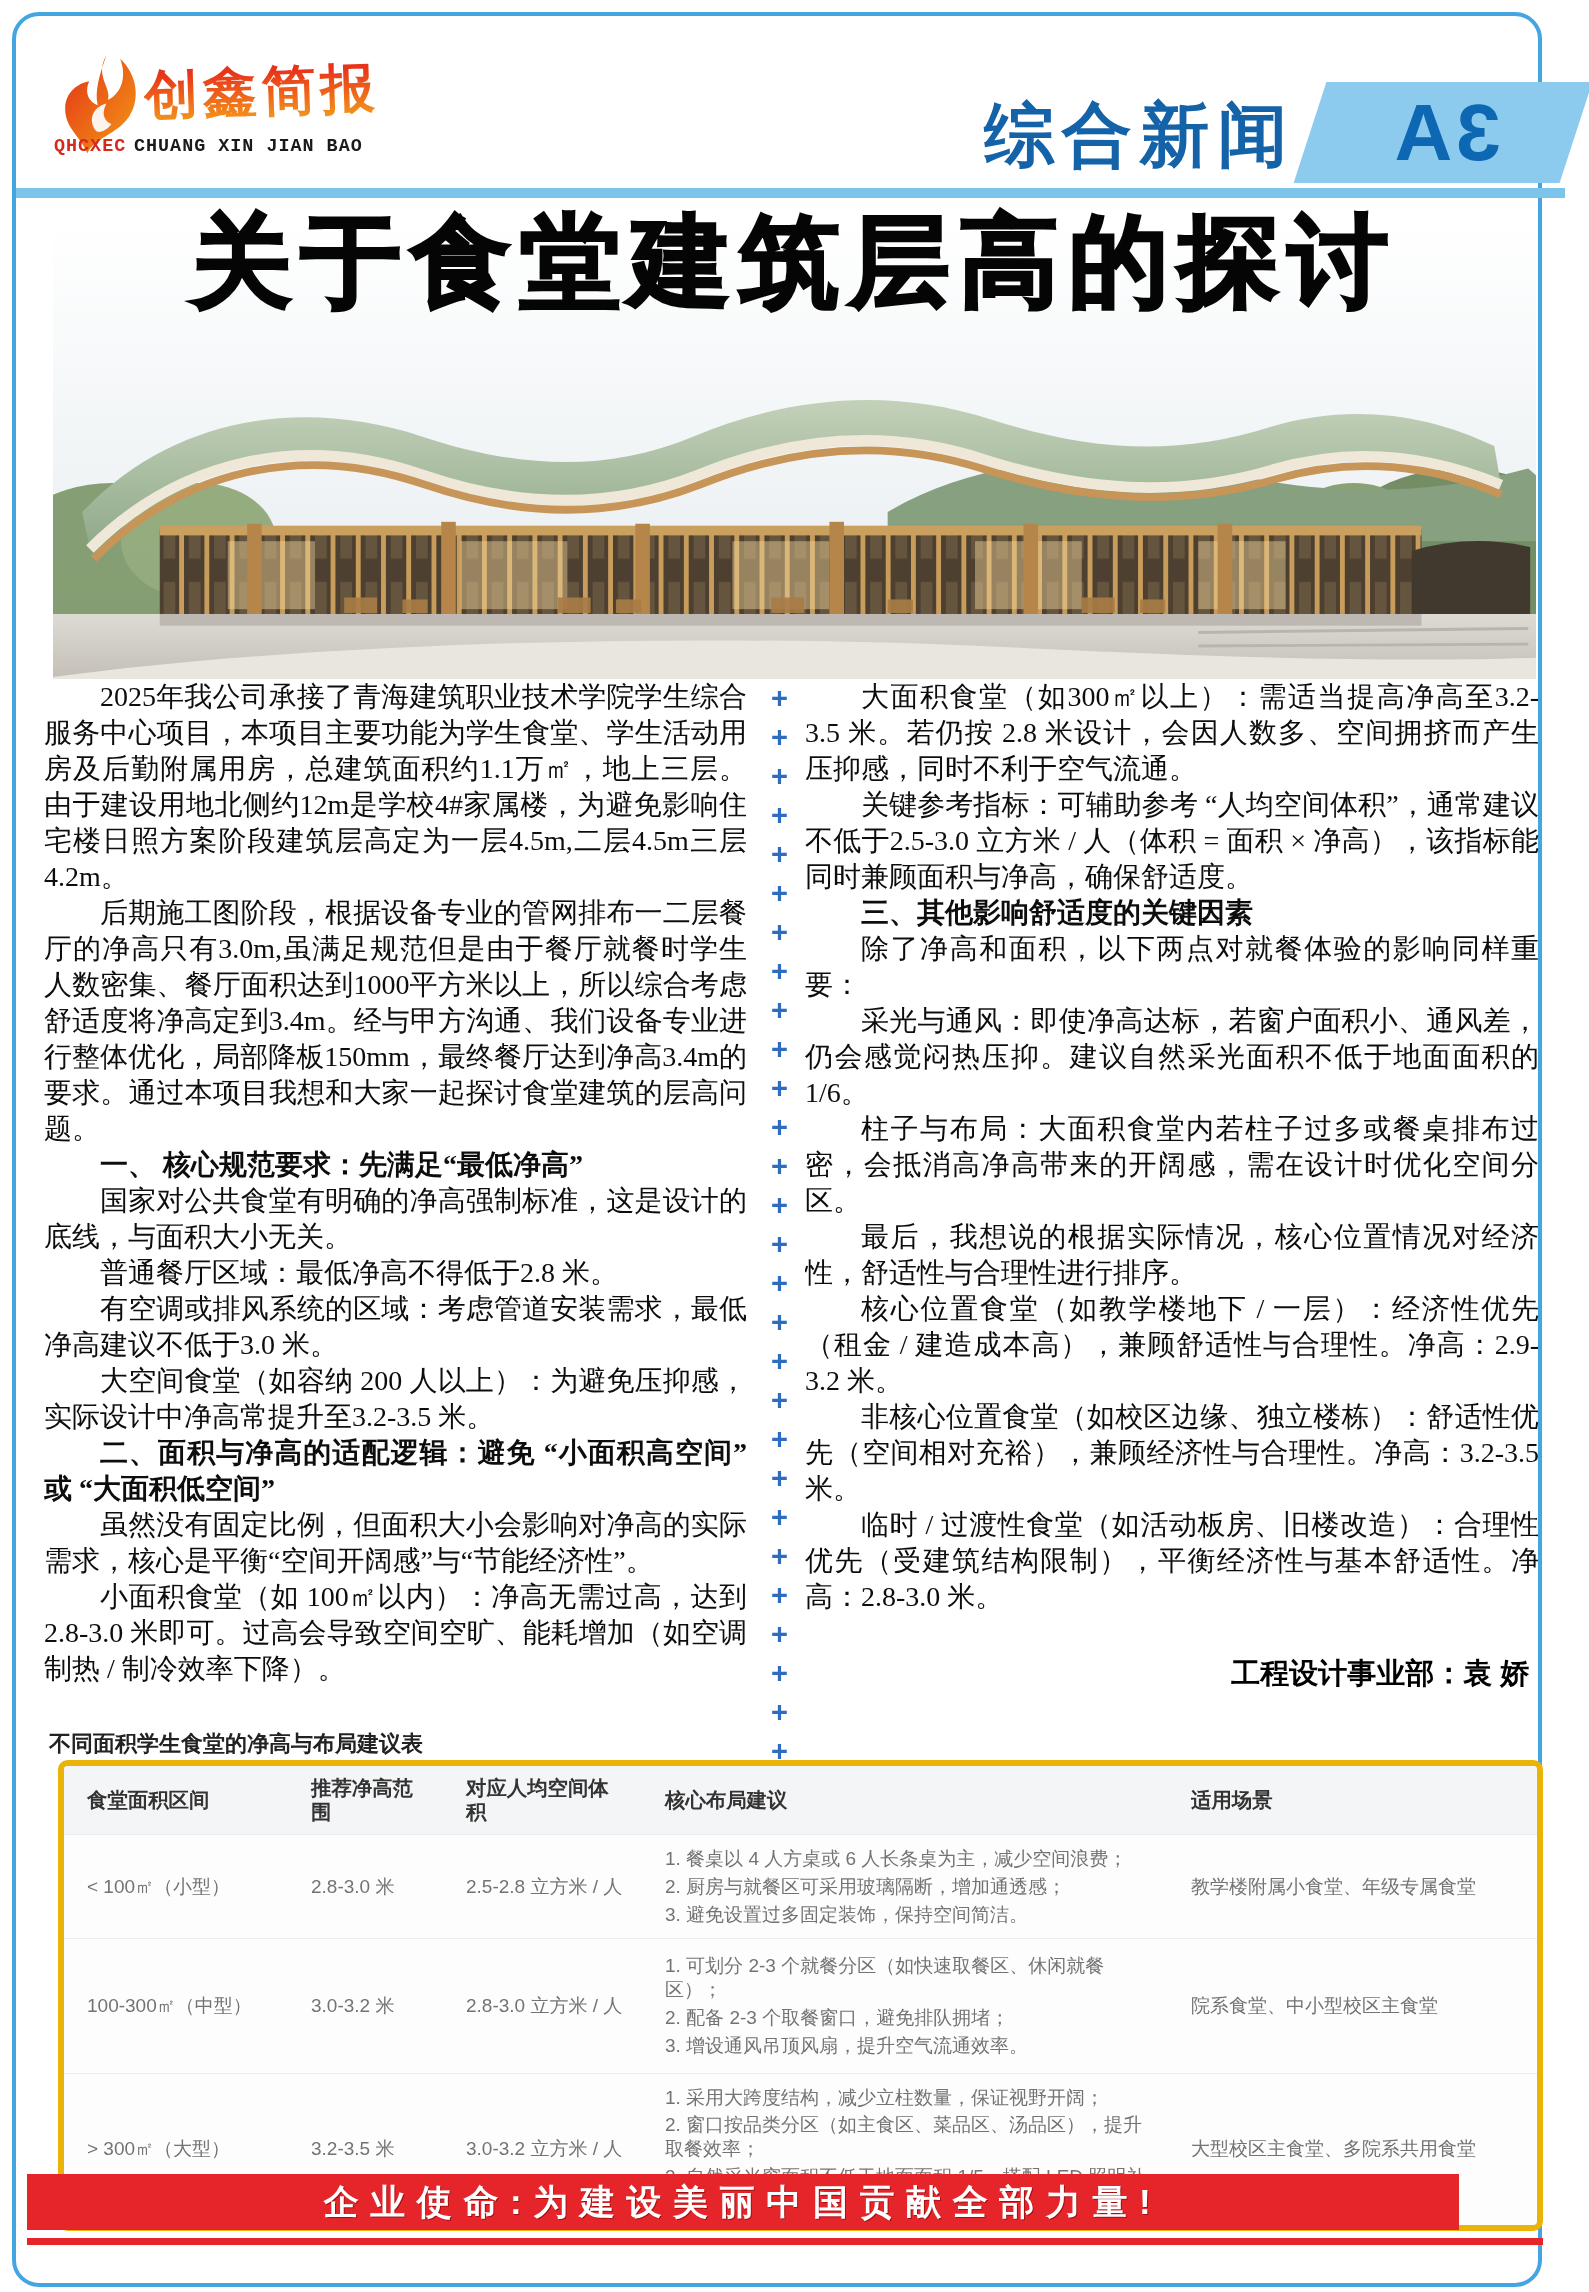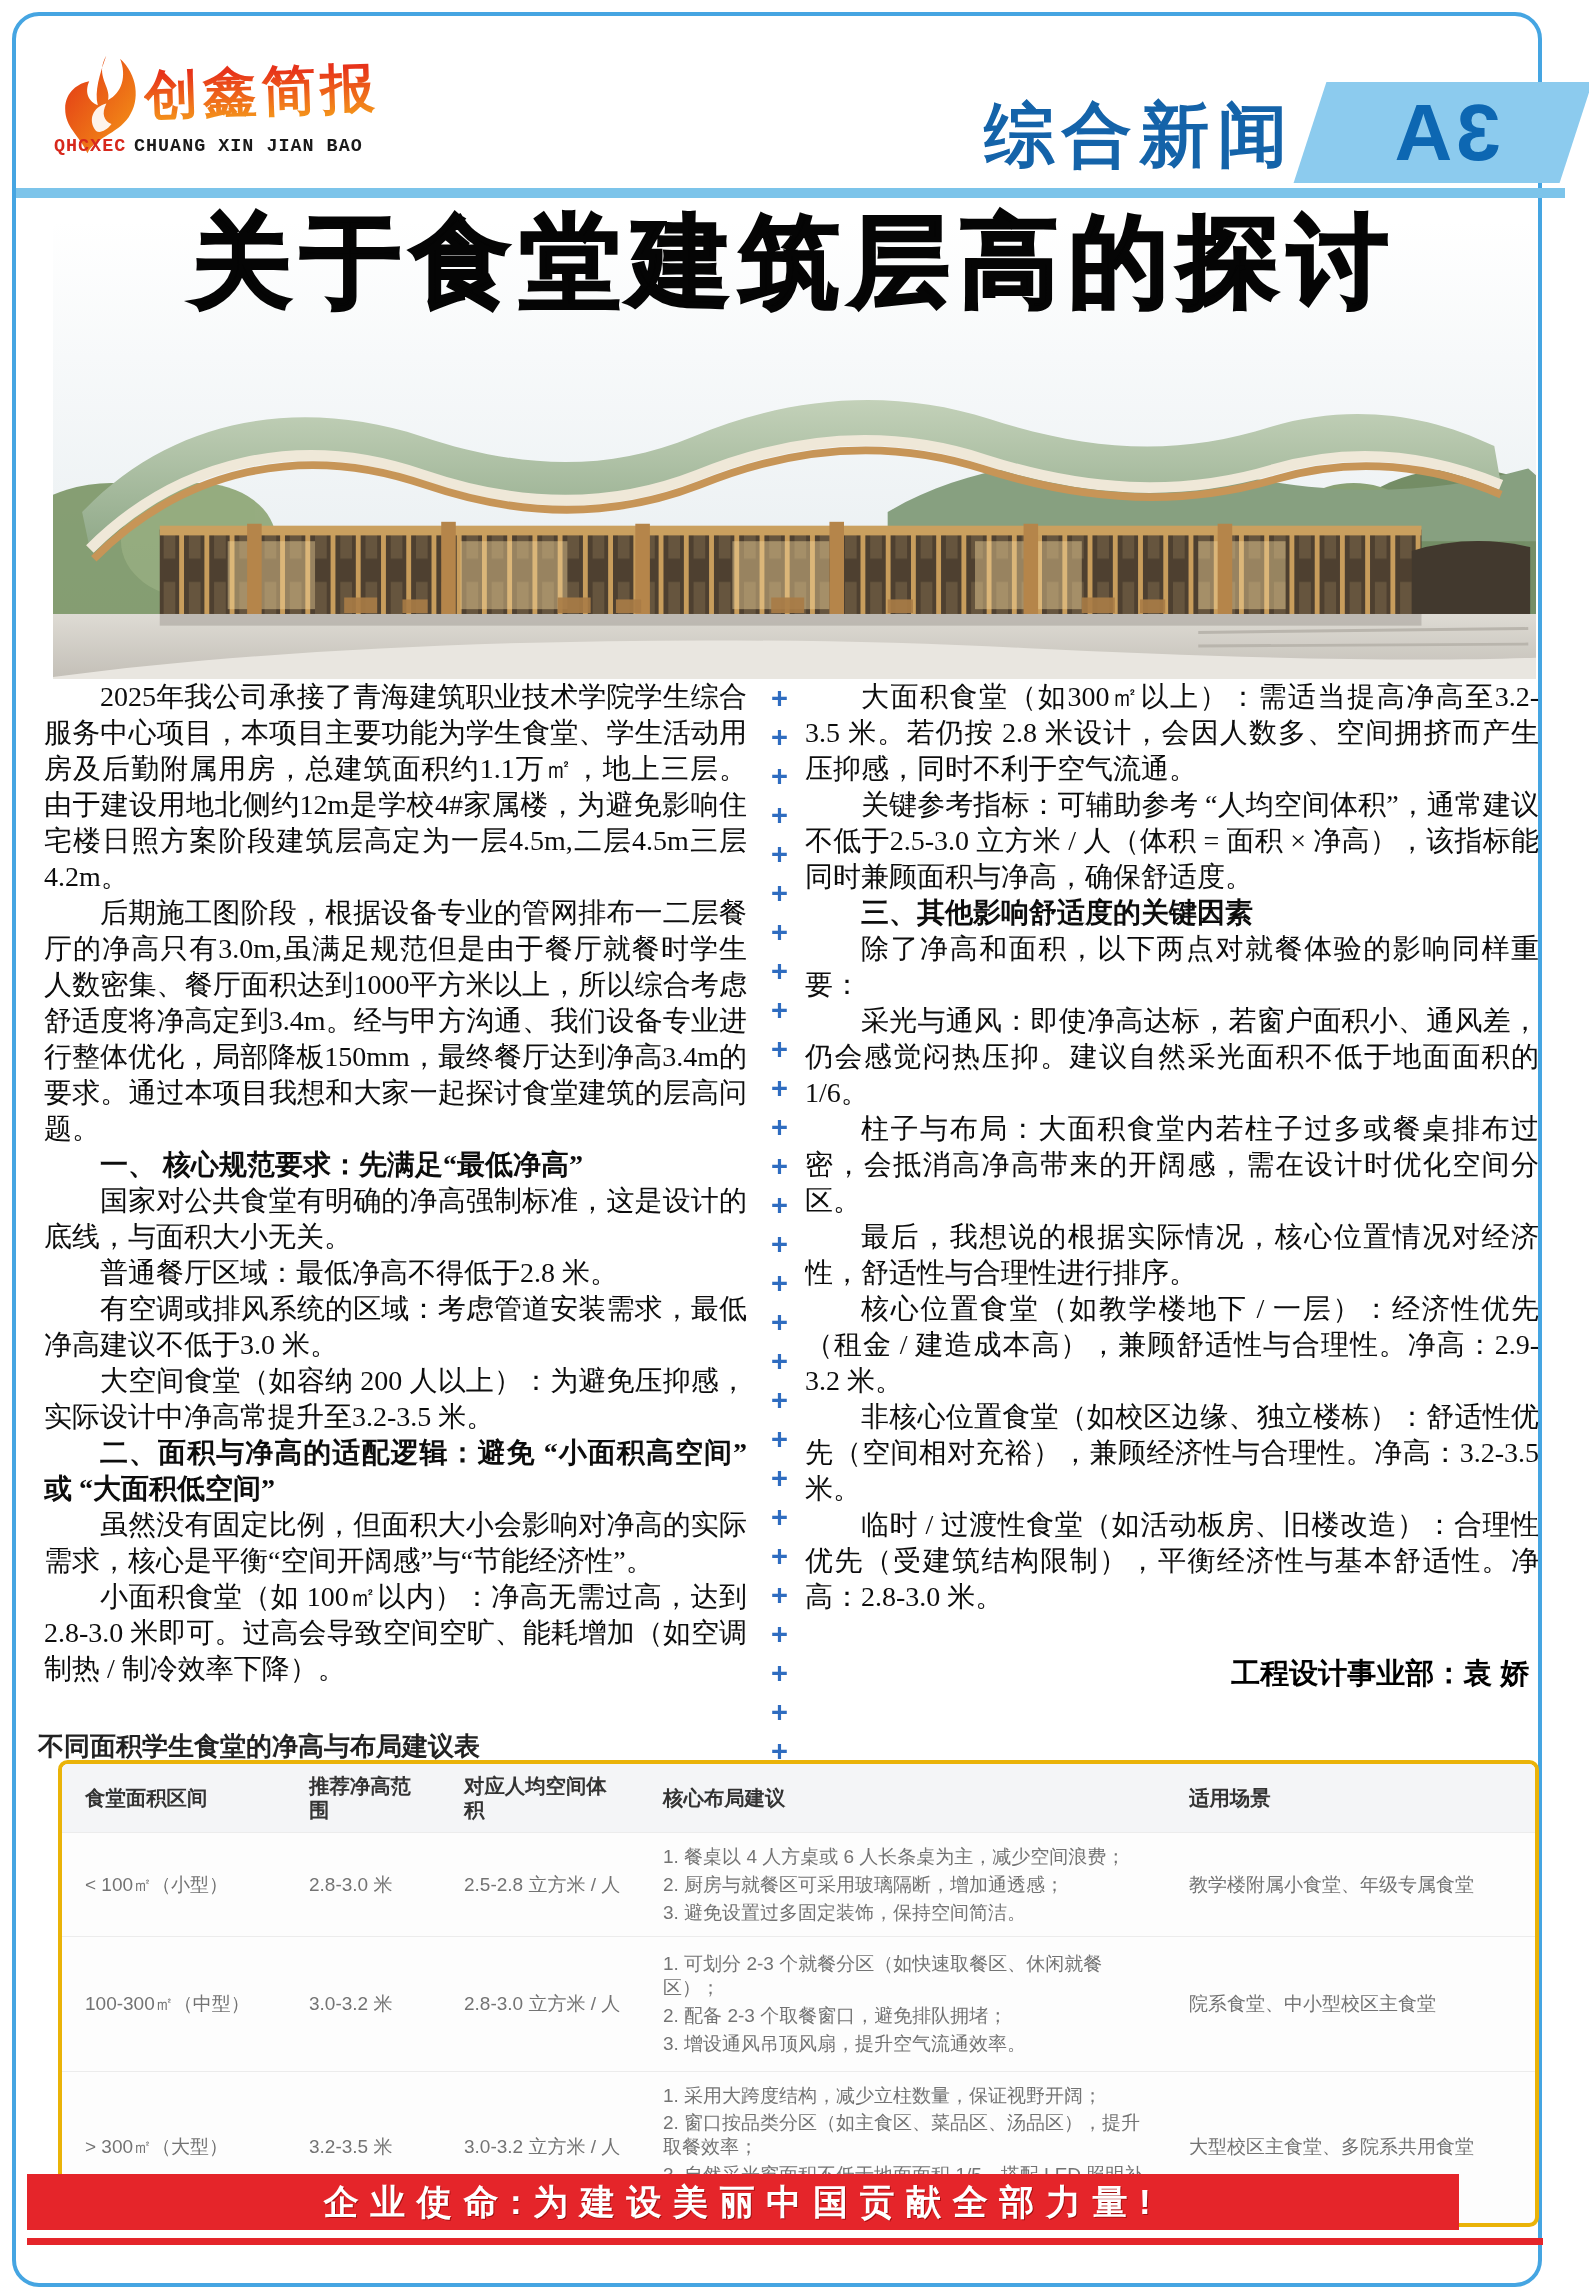--- a/index.html
+++ b/index.html
@@ -34,23 +34,23 @@
   .col-left{left:44px;width:703px;height:1056px;}
   .col-right{left:805px;width:734px;height:1056px;}
   .para{text-indent:2em;}
   .para.h{font-weight:bold;}
   .plus-col{position:absolute;left:760px;top:679px;width:39px;height:1150px;overflow:hidden;text-align:center;
             color:#2e6cc0;font-family:"Liberation Sans",sans-serif;font-weight:bold;font-size:29px;line-height:39px;}
   .byline{margin-top:40px;text-align:right;font-family:"Liberation Sans",sans-serif;font-weight:900;
           font-size:29px;text-indent:0;color:#000;padding-right:9.7px;}
 
   
-  .tbl-caption{position:absolute;left:38px;top:1729px;font-family:"Liberation Sans",sans-serif;
-               font-weight:bold;font-size:26px;color:#222;}
-  .tbl{position:absolute;left:58px;top:1760px;width:1473px;background:#fdfdfd;border:4px solid #eab308;
+  .tbl-caption{position:absolute;left:49px;top:1729px;font-family:"Liberation Sans",sans-serif;
+               font-weight:bold;font-size:22px;color:#222;}
+  .tbl{position:absolute;left:58px;top:1760px;width:1473px;background:#fdfdfd;border:6px solid #eab308;
        border-radius:9.7px;overflow:hidden;font-family:"Liberation Sans",sans-serif;}
   .tbl-row{display:grid;grid-template-columns:224px 155px 199px 526px 369px;border-top:1px solid #ececec;}
   .tbl-row:first-child{border-top:none;}
   .tbl-head{background:#f4f5f7;}
   .tbl-head .cell{font-weight:bold;color:#333;font-size:20.4px;min-height:49px;}
   .cell{display:flex;flex-direction:column;justify-content:center;padding:9.7px 13.6px 9.7px 23px;
         font-size:19px;color:#737373;line-height:24px;}
   .cell.center{justify-content:center;}
   .sug-line{margin:1.9px 0;}
   .row-min1{min-height:85px;} .row-min2{min-height:134px;} .row-min3{min-height:132px;}

